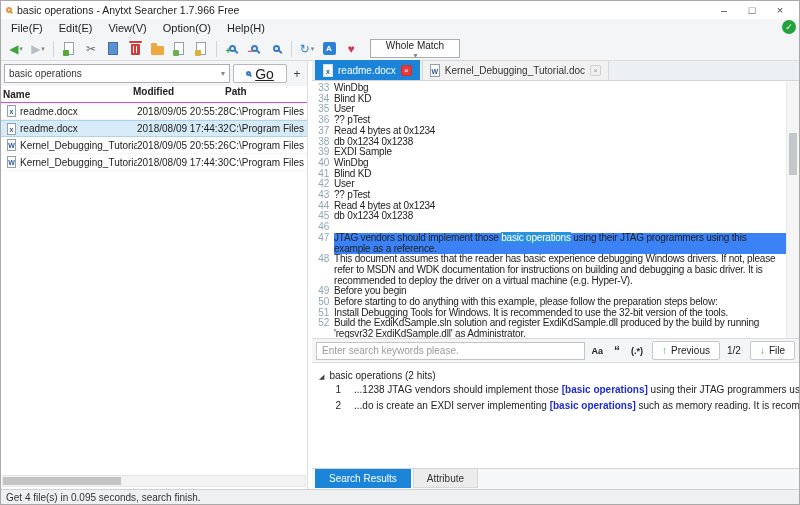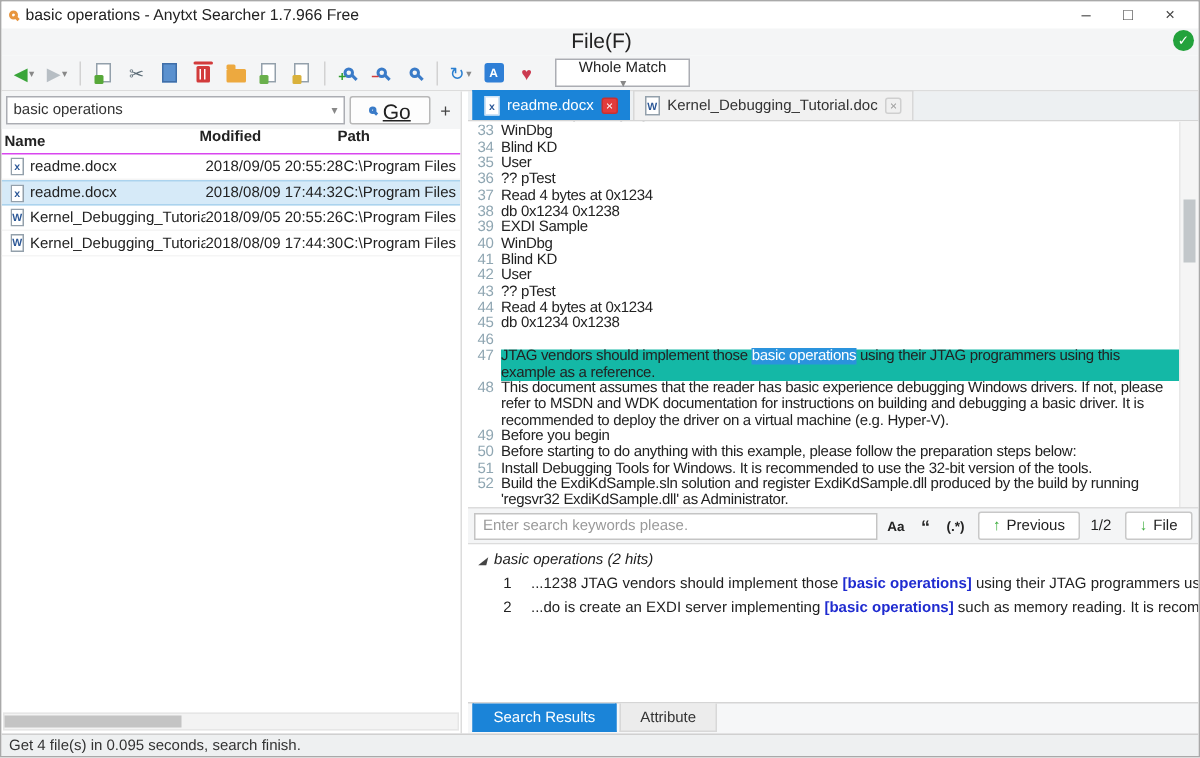--- a/index.html
+++ b/index.html
@@ -9,21 +9,21 @@
 
   
   .titlebar{height:18px;display:flex;align-items:center;padding:0 5px;font-size:10.5px;color:#222;background:#fff;flex-shrink:0;}
   .titlemag{width:6px;height:6px;border:2px solid #e8963e;border-radius:50%;position:relative;margin-right:5px;flex-shrink:0;}
   .titlemag::after{content:"";position:absolute;width:2px;height:4px;background:#e8963e;transform:rotate(-45deg);right:-2px;bottom:-3px;}
   .title-text{flex:1;white-space:nowrap;overflow:hidden;}
   .wbtns{display:flex;}
   .wbtn{width:28px;height:16px;display:flex;align-items:center;justify-content:center;color:#444;font-size:11px;}
 
   
-  .menubar{height:18px;background:#f4f5f6;display:flex;align-items:center;font-size:14px;color:#222;flex-shrink:0;padding-left:2px;flex-direction:column;}
+  .menubar{height:18px;background:#f4f5f6;display:flex;font-size:11px;color:#222;flex-shrink:0;padding-left:2px;}
   .menu-item{padding:0 8px;height:100%;display:flex;align-items:center;}
 
   .indexcheck{position:absolute;top:19px;right:3px;width:14px;height:14px;border-radius:50%;
     background:#23a23c;color:#fff;font-size:9px;display:flex;align-items:center;justify-content:center;z-index:5;}
 
   
   .toolbar{height:24px;background:#f4f5f6;border-bottom:1px solid #dcdcdc;display:flex;align-items:center;padding:0 4px;flex-shrink:0;}
   .tb-btn{height:20px;min-width:20px;display:flex;align-items:center;justify-content:center;margin:0 1px;}
   .tb-sep{width:1px;height:16px;background:#d2d2d2;margin:0 4px;}
   .glyph{font-size:12px;line-height:1;}
@@ -81,39 +81,39 @@
   .etab.active .pg{border-color:#cfe3f5;}
   .tclose{width:11px;height:11px;border:1px solid #cfcfcf;background:#f0f0f0;color:#9a9a9a;font-size:8px;
     line-height:9px;text-align:center;border-radius:2px;}
   .tclose.red{background:#e23b3b;border-color:#c73131;color:#fff;}
 
   .docview{height:257px;position:relative;background:#fff;overflow:hidden;flex-shrink:0;}
   .doc-lines{position:absolute;left:0;right:13px;top:2px;bottom:0;overflow:hidden;}
   .doc-row{display:flex;font-size:10px;line-height:10.7px;letter-spacing:-0.2px;}
   .ln{width:22px;text-align:right;padding-right:5px;color:#8fa6b2;flex-shrink:0;}
   .lt{flex:1;color:#222;padding-right:3px;min-height:10.7px;}
-  .doc-row.hl .lt{background:#14b8a6;}
+  .doc-row.hl .lt{background:#3b82f6;}
   .match{background:#2a93dd;color:#fff;}
   .vscroll{position:absolute;right:0;top:0;bottom:0;width:13px;background:#f5f5f5;border-left:1px solid #e8e8e8;}
   .vthumb{position:absolute;top:52px;height:42px;left:2px;right:2px;background:#c2c7ca;}
 
   .findbar{height:25px;background:#f4f5f6;border-top:1px solid #dcdcdc;border-bottom:1px solid #dcdcdc;
     display:flex;align-items:center;padding:0 4px;gap:3px;font-size:10px;flex-shrink:0;}
   .find-input{flex:1;min-width:0;height:18px;border:1px solid #c4c4c4;font-size:10px;padding:0 5px;color:#333;
     font-family:"Liberation Sans",sans-serif;outline:none;}
   .find-input::placeholder{color:#9a9a9a;}
   .flat{padding:0 4px;color:#222;font-weight:bold;font-size:9px;}
   .flat.q{font-size:12px;line-height:6px;}
   .navbtn{height:19px;background:#fff;border:1px solid #c8c8c8;border-radius:2px;display:flex;align-items:center;
     gap:4px;padding:0 9px;font-size:10px;color:#222;margin-left:2px;}
   .navarrow{color:#3fae3f;font-weight:bold;font-size:10px;}
   .counter{padding:0 4px;color:#222;}
 
   .results{flex:1;background:#fff;overflow:hidden;font-size:10px;padding-top:3px;min-height:0;}
-  .grp{display:flex;align-items:center;gap:5px;padding-left:7px;height:15px;color:#222;font-style:italic;}
+  .grp{display:flex;align-items:flex-end;gap:5px;padding-left:7px;height:15px;color:#222;}
   .tri{font-size:7px;color:#444;}
   .hit{display:flex;height:16px;align-items:center;white-space:nowrap;overflow:hidden;color:#222;}
   .hit .idx{width:42px;text-align:right;padding-right:13px;flex-shrink:0;}
   .hm{color:#1f2bd0;font-weight:bold;}
 
   .bottom-tabs{height:21px;background:#f6f7f8;border-top:1px solid #d5d5d5;display:flex;align-items:flex-start;padding-left:3px;gap:2px;flex-shrink:0;}
   .btab{height:19px;display:flex;align-items:center;padding:0 13px;font-size:10px;background:#ececec;
     border:1px solid #d8d8d8;border-top:none;color:#333;}
   .btab.active{background:#1b84d8;border-color:#1b84d8;color:#fff;}
 

